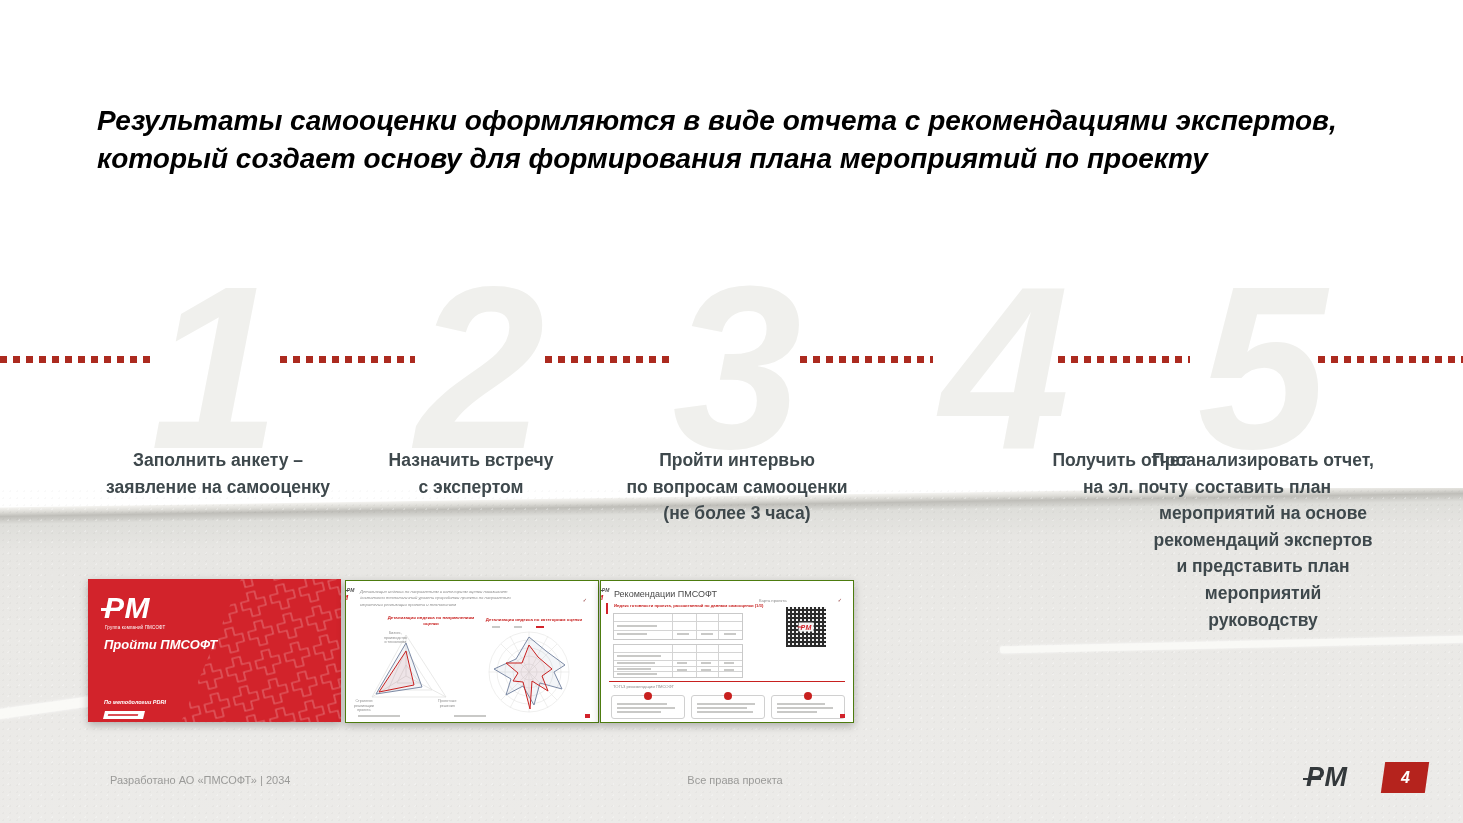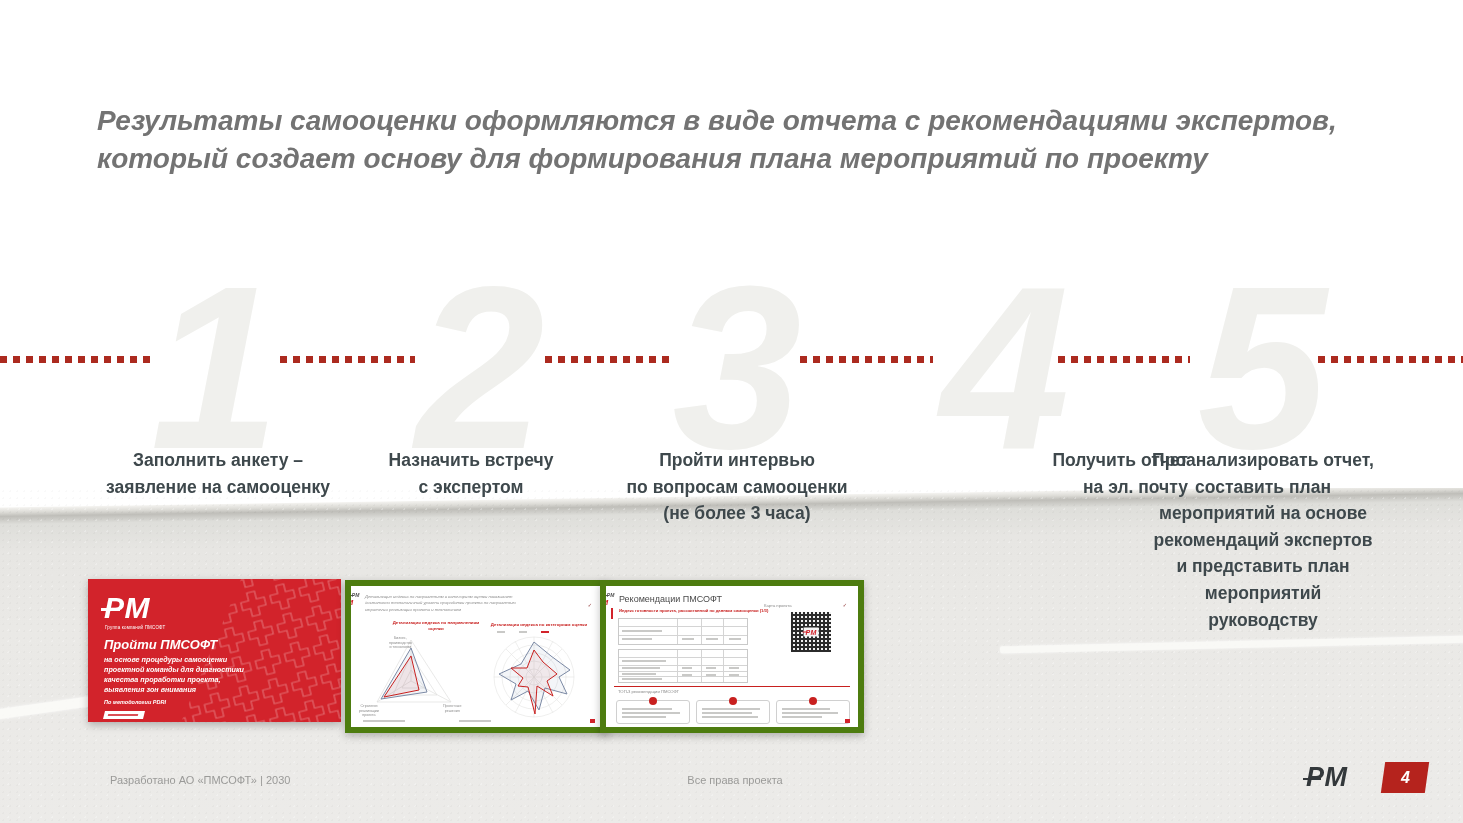--- a/index.html
+++ b/index.html
@@ -29,21 +29,21 @@
     background-position:0 0, 3px 5px;
   }
   .stripe{background:#fbfbf8;border-radius:2px;box-shadow:0 0 3px rgba(255,255,255,.8);}
   .stripe-a{left:1000px;top:152px;width:560px;height:7px;transform:rotate(-1.3deg);opacity:.9;}
   .stripe-b{left:-30px;top:202px;width:330px;height:10px;transform:rotate(-8deg);opacity:.95;}
 
   
   .slide-title{
     left:97px;top:102px;width:1310px;
     font-size:28px;font-weight:bold;font-style:italic;
-    line-height:1.34;color:#737373;
+    line-height:1.34;color:#000000;
   }
 
   
   .big-num{
     top:252px;width:300px;text-align:center;
     font-size:232px;line-height:1;font-weight:bold;font-style:italic;
     color:#F0F0ED;user-select:none;
   }
   .dotseg{
     top:356px;height:7px;
@@ -63,21 +63,21 @@
     width:0.64em;height:0.09em;background:currentColor;
   }
 
   
   .thumb{box-shadow:0 3px 8px rgba(0,0,0,.25);}
   .thumb-cover{
     left:88px;top:579px;width:253px;height:143px;
     background:#D2232B;color:#fff;overflow:hidden;
   }
   .thumb-white{
-    background:#fff;border:6px solid #4d7c0f;overflow:hidden;color:#6d6d6d;
+    background:#fff;border:1px solid #4d7c0f;overflow:hidden;color:#6d6d6d;
   }
   .thumb-detail{left:345px;top:580px;width:252px;height:141px;}
   .thumb-reco{left:600px;top:580px;width:252px;height:141px;}
 
   .cover-logo{left:16px;top:12px;font-size:30px;color:#fff;}
   .cover-logo-sub{left:17px;top:46px;font-size:4.5px;letter-spacing:.04em;}
   .cover-title{left:16px;top:58px;font-size:13px;font-weight:bold;font-style:italic;}
   .cover-body{left:16px;top:76px;width:150px;font-size:7.2px;font-weight:bold;font-style:italic;line-height:1.4;}
   .cover-method{left:16px;top:120px;font-size:5.5px;font-weight:bold;font-style:italic;}
   .cover-chip{left:16px;top:132px;width:40px;height:8px;background:#fff;transform:skewX(-14deg);}
@@ -175,24 +175,20 @@
     <defs>
       <pattern id="pluspat" width="30" height="30" patternUnits="userSpaceOnUse" patternTransform="rotate(-14)">
         <path d="M10 2 h8 v8 h8 v8 h-8 v8 h-8 v-8 h-8 v-8 h8 z" fill="none" stroke="rgba(255,255,255,.38)" stroke-width="1.2"></path>
       </pattern>
     </defs>
     <polygon points="70,0 170,0 170,143 10,143" fill="url(#pluspat)"></polygon>
   </svg>
   <div class="abs cover-logo pm-mark">РМ</div>
   <div class="abs cover-logo-sub">Группа компаний ПМСОФТ</div>
   <div class="abs cover-title">Пройти ПМСОФТ</div>
-  <div class="abs cover-body pre">на основе процедуры самооценки
-проектной команды для диагностики
-качества проработки проекта,
-выявления зон внимания</div>
   <div class="abs cover-method">По методологии PDRI</div>
   <div class="abs cover-chip">
       <i></i>
     </div>
 </div>
 
 
 <div class="abs thumb thumb-white thumb-detail">
   <div class="abs mini-logo pm-mark" style="right:10px;top:5px;">РМ</div>
   <div class="abs mini-check" style="right:11px;top:16px;">✓</div>
@@ -322,21 +318,21 @@
     <div class="abs skel" style="left:5px;top:7px;width:48px;height:1.6px;"></div>
     <div class="abs skel" style="left:5px;top:11px;width:56px;height:1.6px;"></div>
     <div class="abs skel" style="left:5px;top:15px;width:40px;height:1.6px;"></div>
   </div>
 
   <div class="abs mini-logo pm-mark" style="right:16px;bottom:3px;font-size:5px;color:#555;">РМ</div>
   <div class="abs skel-red" style="right:8px;bottom:4px;width:5px;height:4px;"></div>
 </div>
 
 
-<div class="abs footer-text" style="left:110px;top:774px;">Разработано АО «ПМСОФТ» | 2030</div>
+<div class="abs footer-text" style="left:110px;top:774px;">Разработано АО «ПМСОФТ» | 2034</div>
 <div class="abs footer-text" style="left:635px;top:774px;width:200px;text-align:center;">Все права проекта</div>
 <div class="abs footer-logo pm-mark">РМ</div>
 <div class="abs page-box">
   <span class="page-num">4</span>
 </div>
 
 
 
 
 </body></html>

